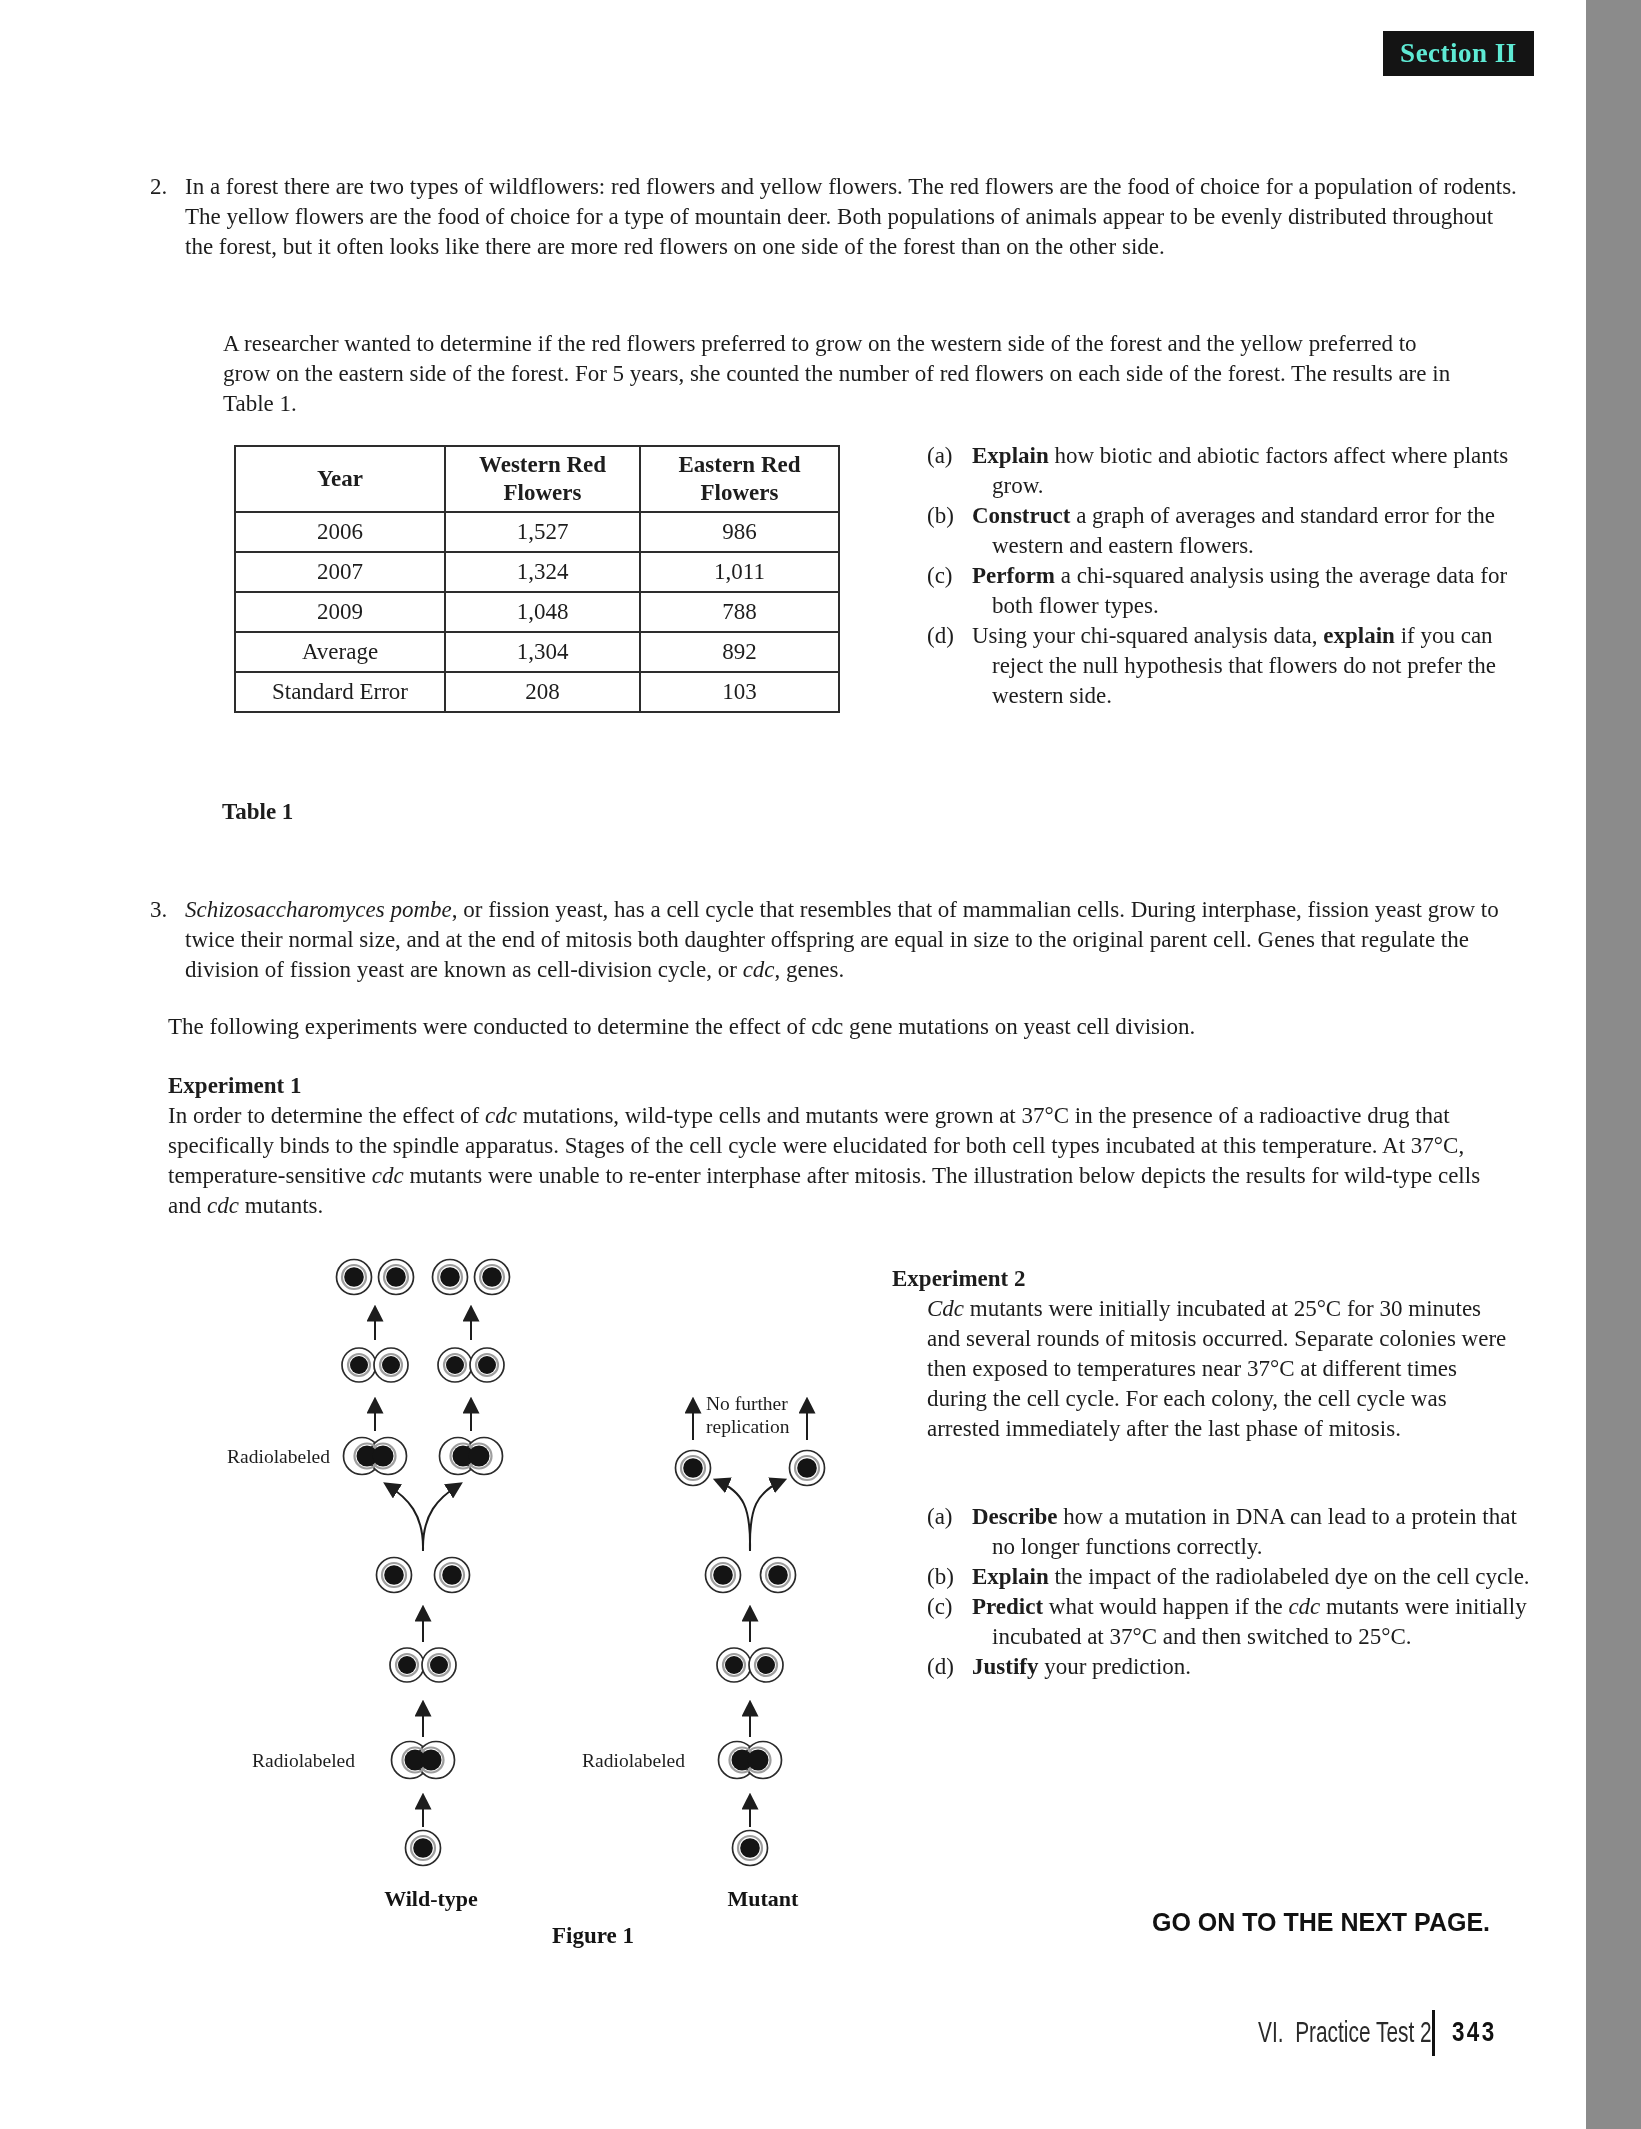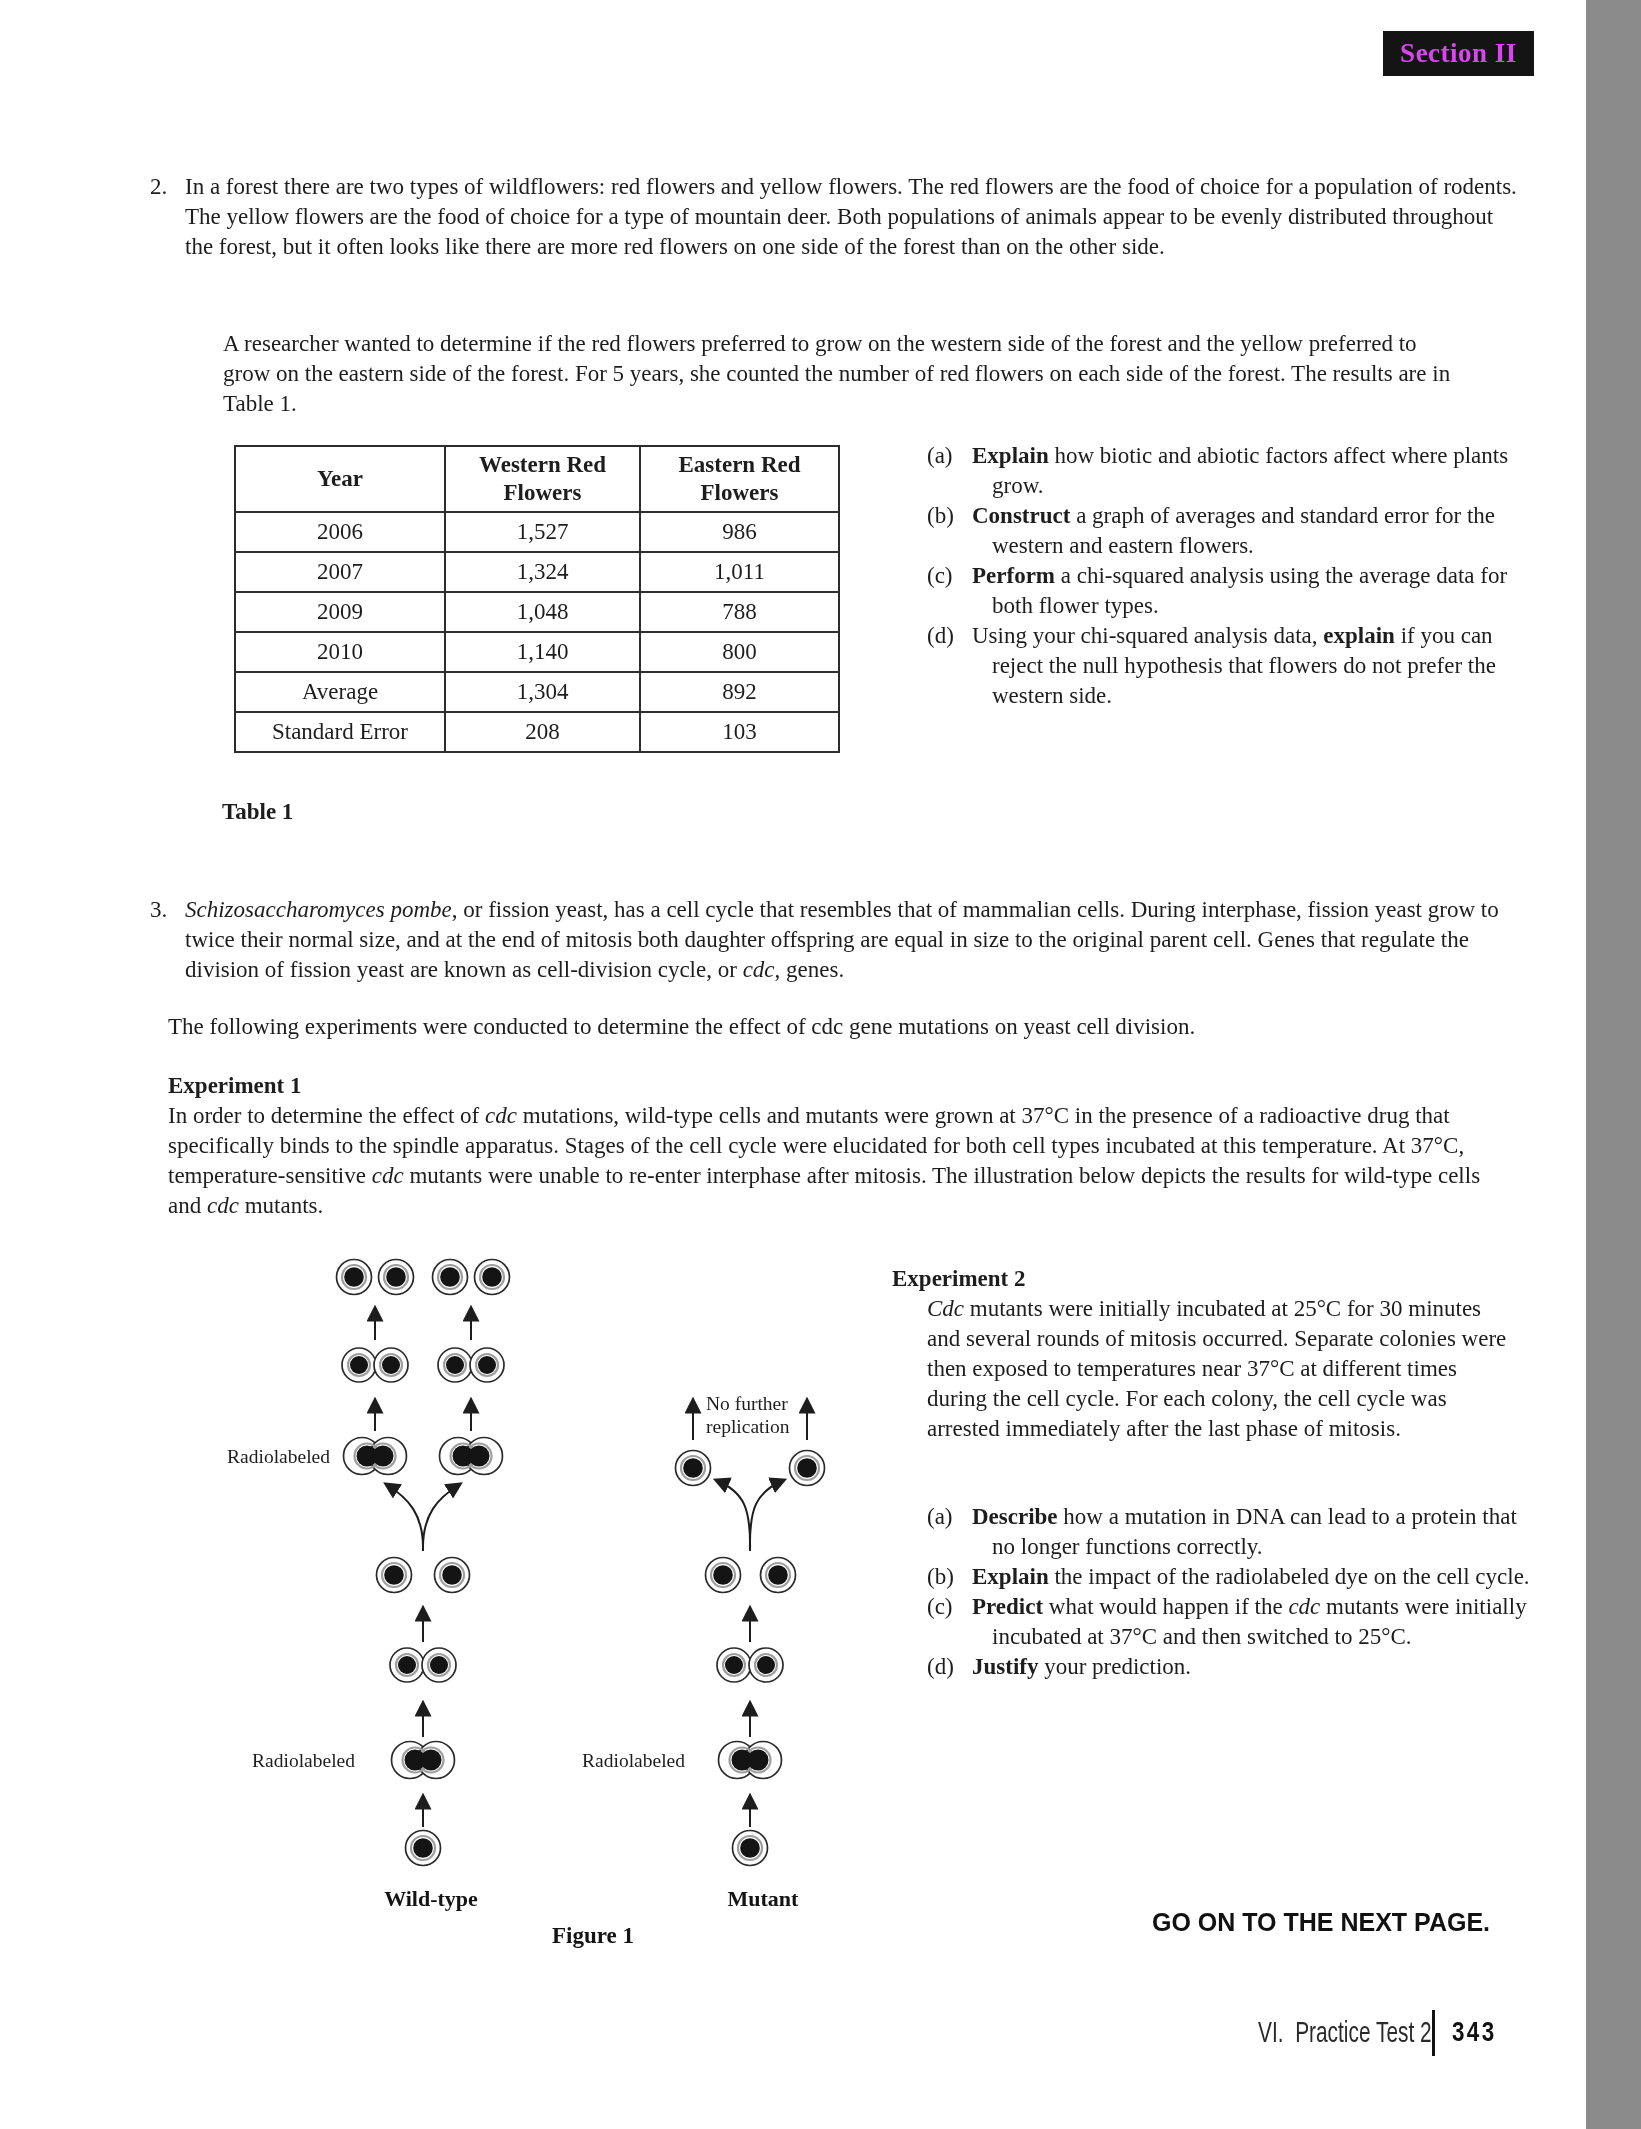--- a/index.html
+++ b/index.html
@@ -12,21 +12,21 @@
     overflow:hidden;
   }
   .abs{position:absolute}
   .b{font-weight:bold}
   .i{font-style:italic}
 
   #graybar{left:1586px;top:0;width:55px;height:2129px;background:#8b8b8b}
 
   #badge{
     left:1383px;top:31px;width:151px;height:45px;
-    background:#141414;color:#d946ef;
+    background:#141414;color:#5eead4;
     font-weight:bold;font-size:27px;line-height:45px;text-align:center;
     letter-spacing:.5px;
   }
 
   .body-text{font-size:23px;line-height:30px}
 
   #q2{left:146px;top:172px;width:1384px}
   #q3{left:146px;top:895px;width:1384px}
   .qnum{position:absolute;left:4px;top:0}
   .qtext{margin-left:39px;width:1334px}
@@ -112,25 +112,20 @@
   </tr>
   <tr>
     <td>2007</td>
     <td>1,324</td>
     <td>1,011</td>
   </tr>
   <tr>
     <td>2009</td>
     <td>1,048</td>
     <td>788</td>
-  </tr>
-  <tr>
-    <td>2010</td>
-    <td>1,140</td>
-    <td>800</td>
   </tr>
   <tr>
     <td>Average</td>
     <td>1,304</td>
     <td>892</td>
   </tr>
   <tr>
     <td>Standard Error</td>
     <td>208</td>
     <td>103</td>

